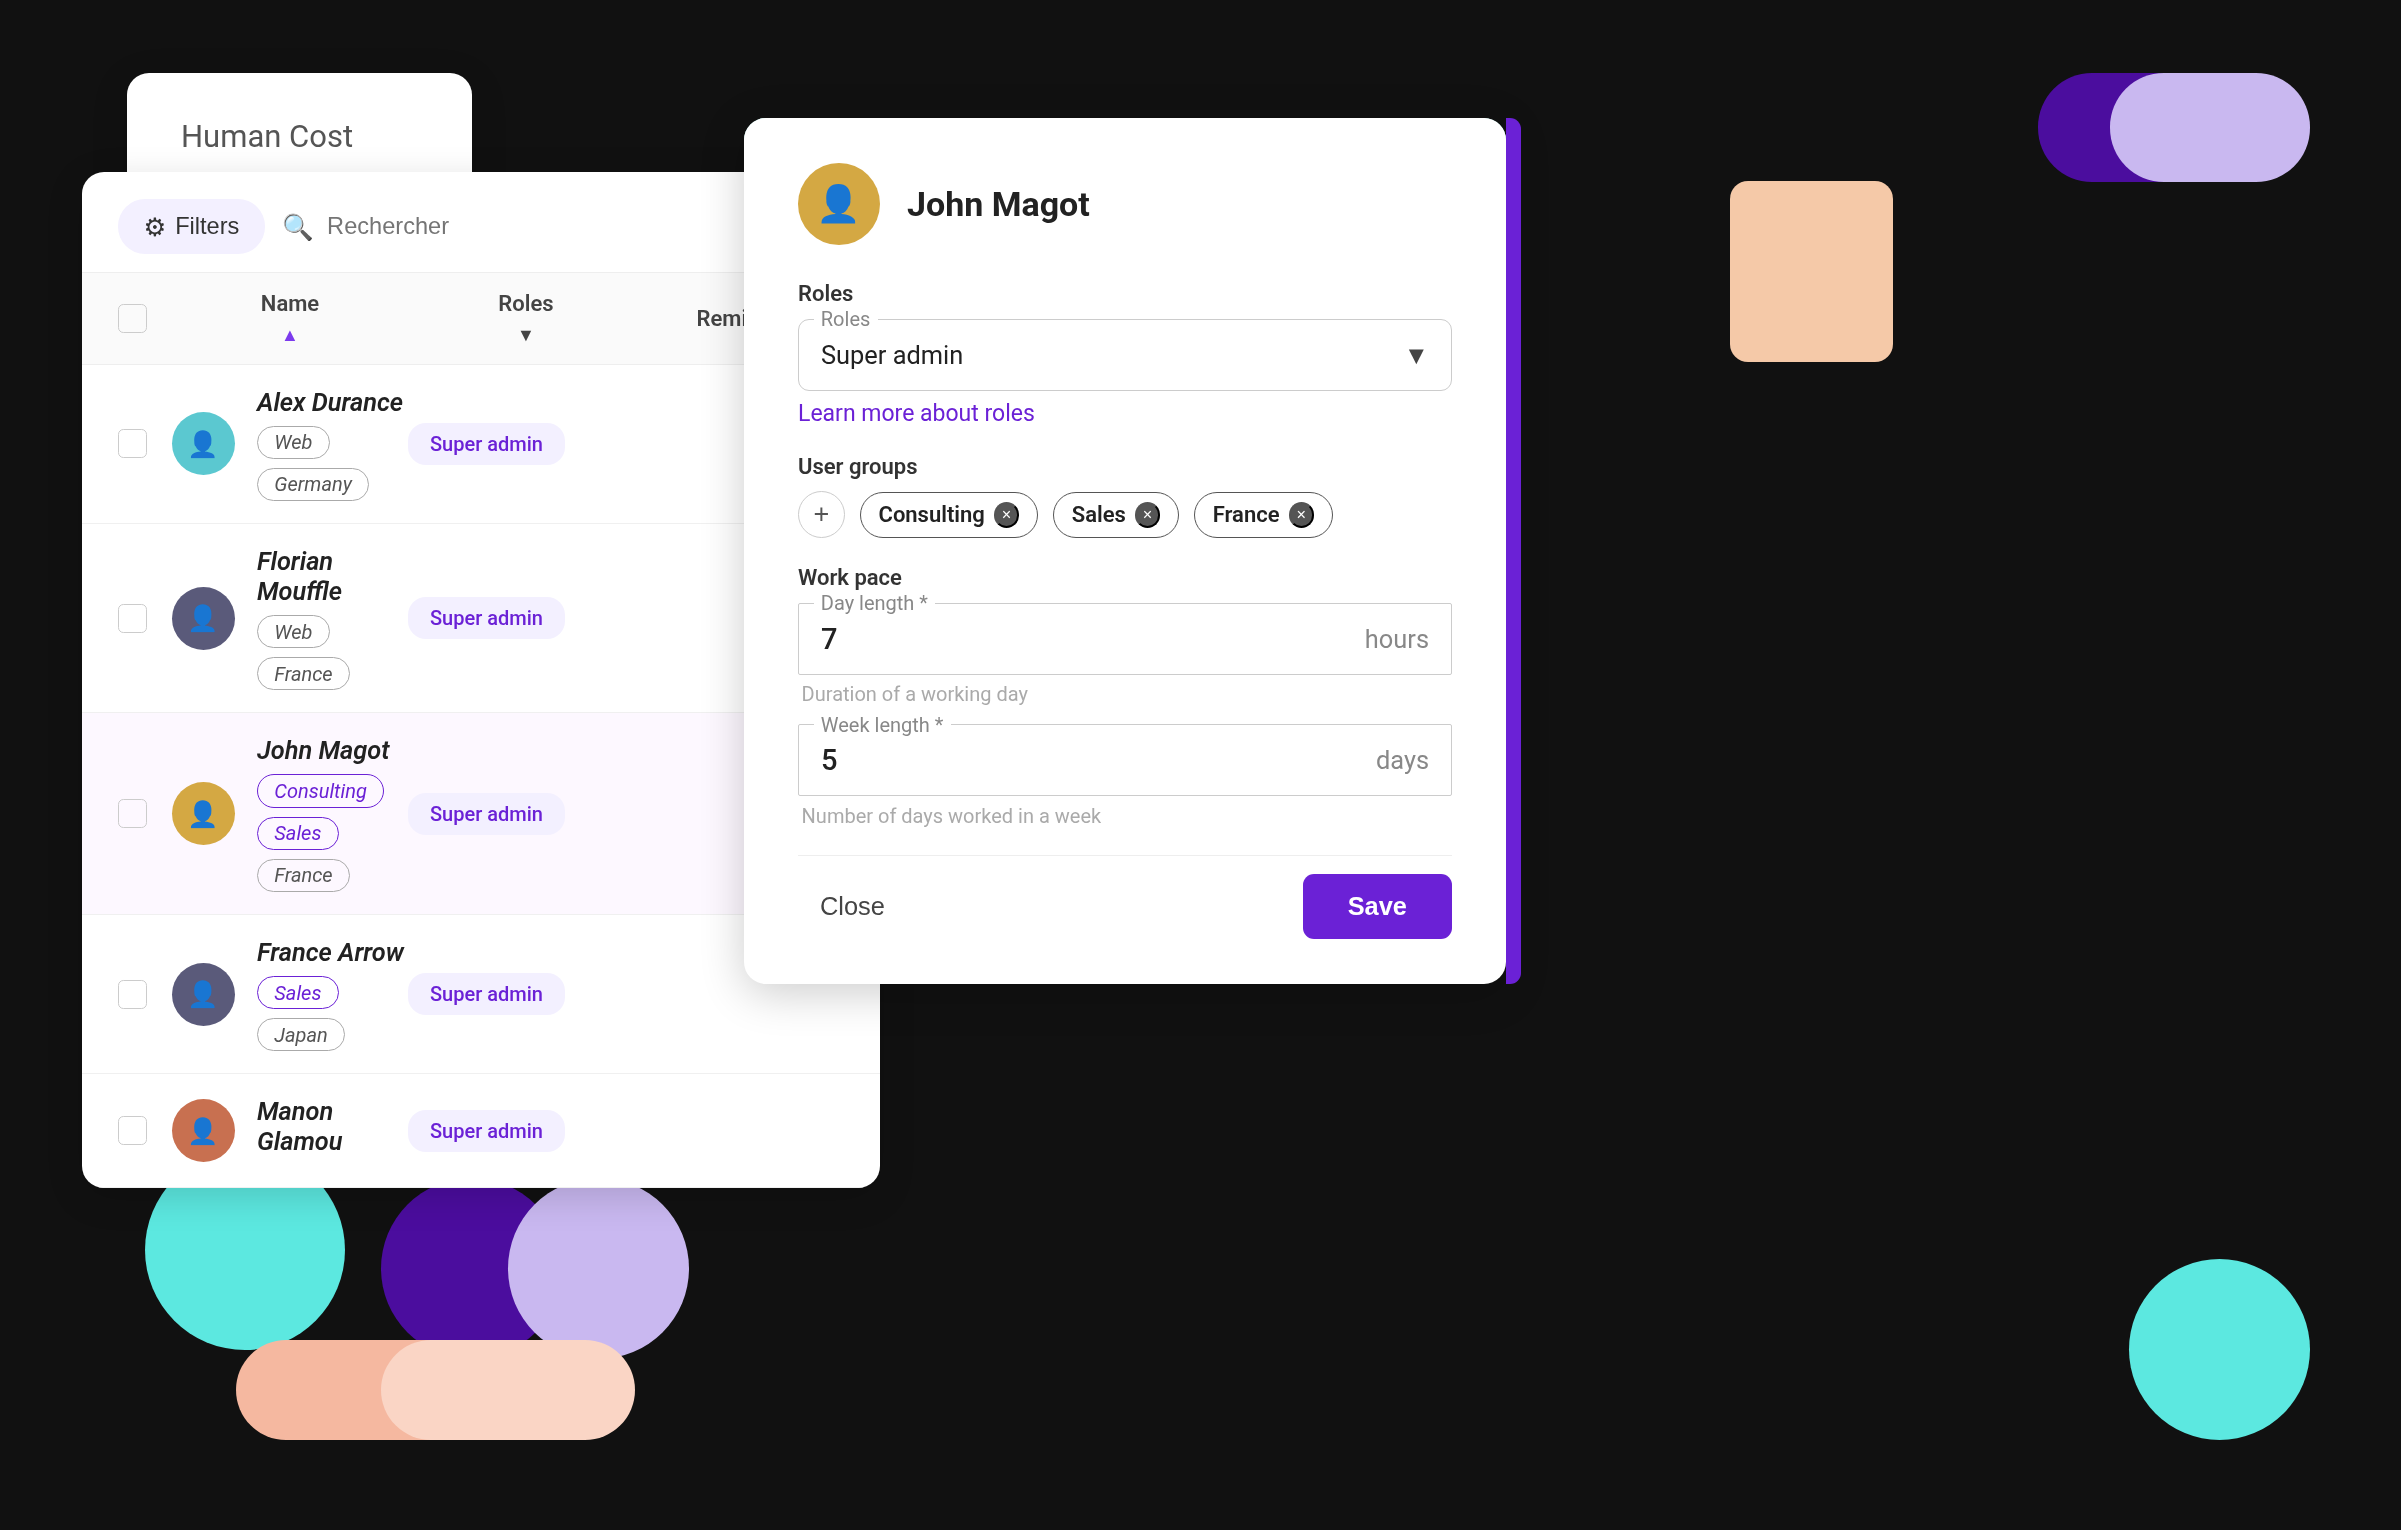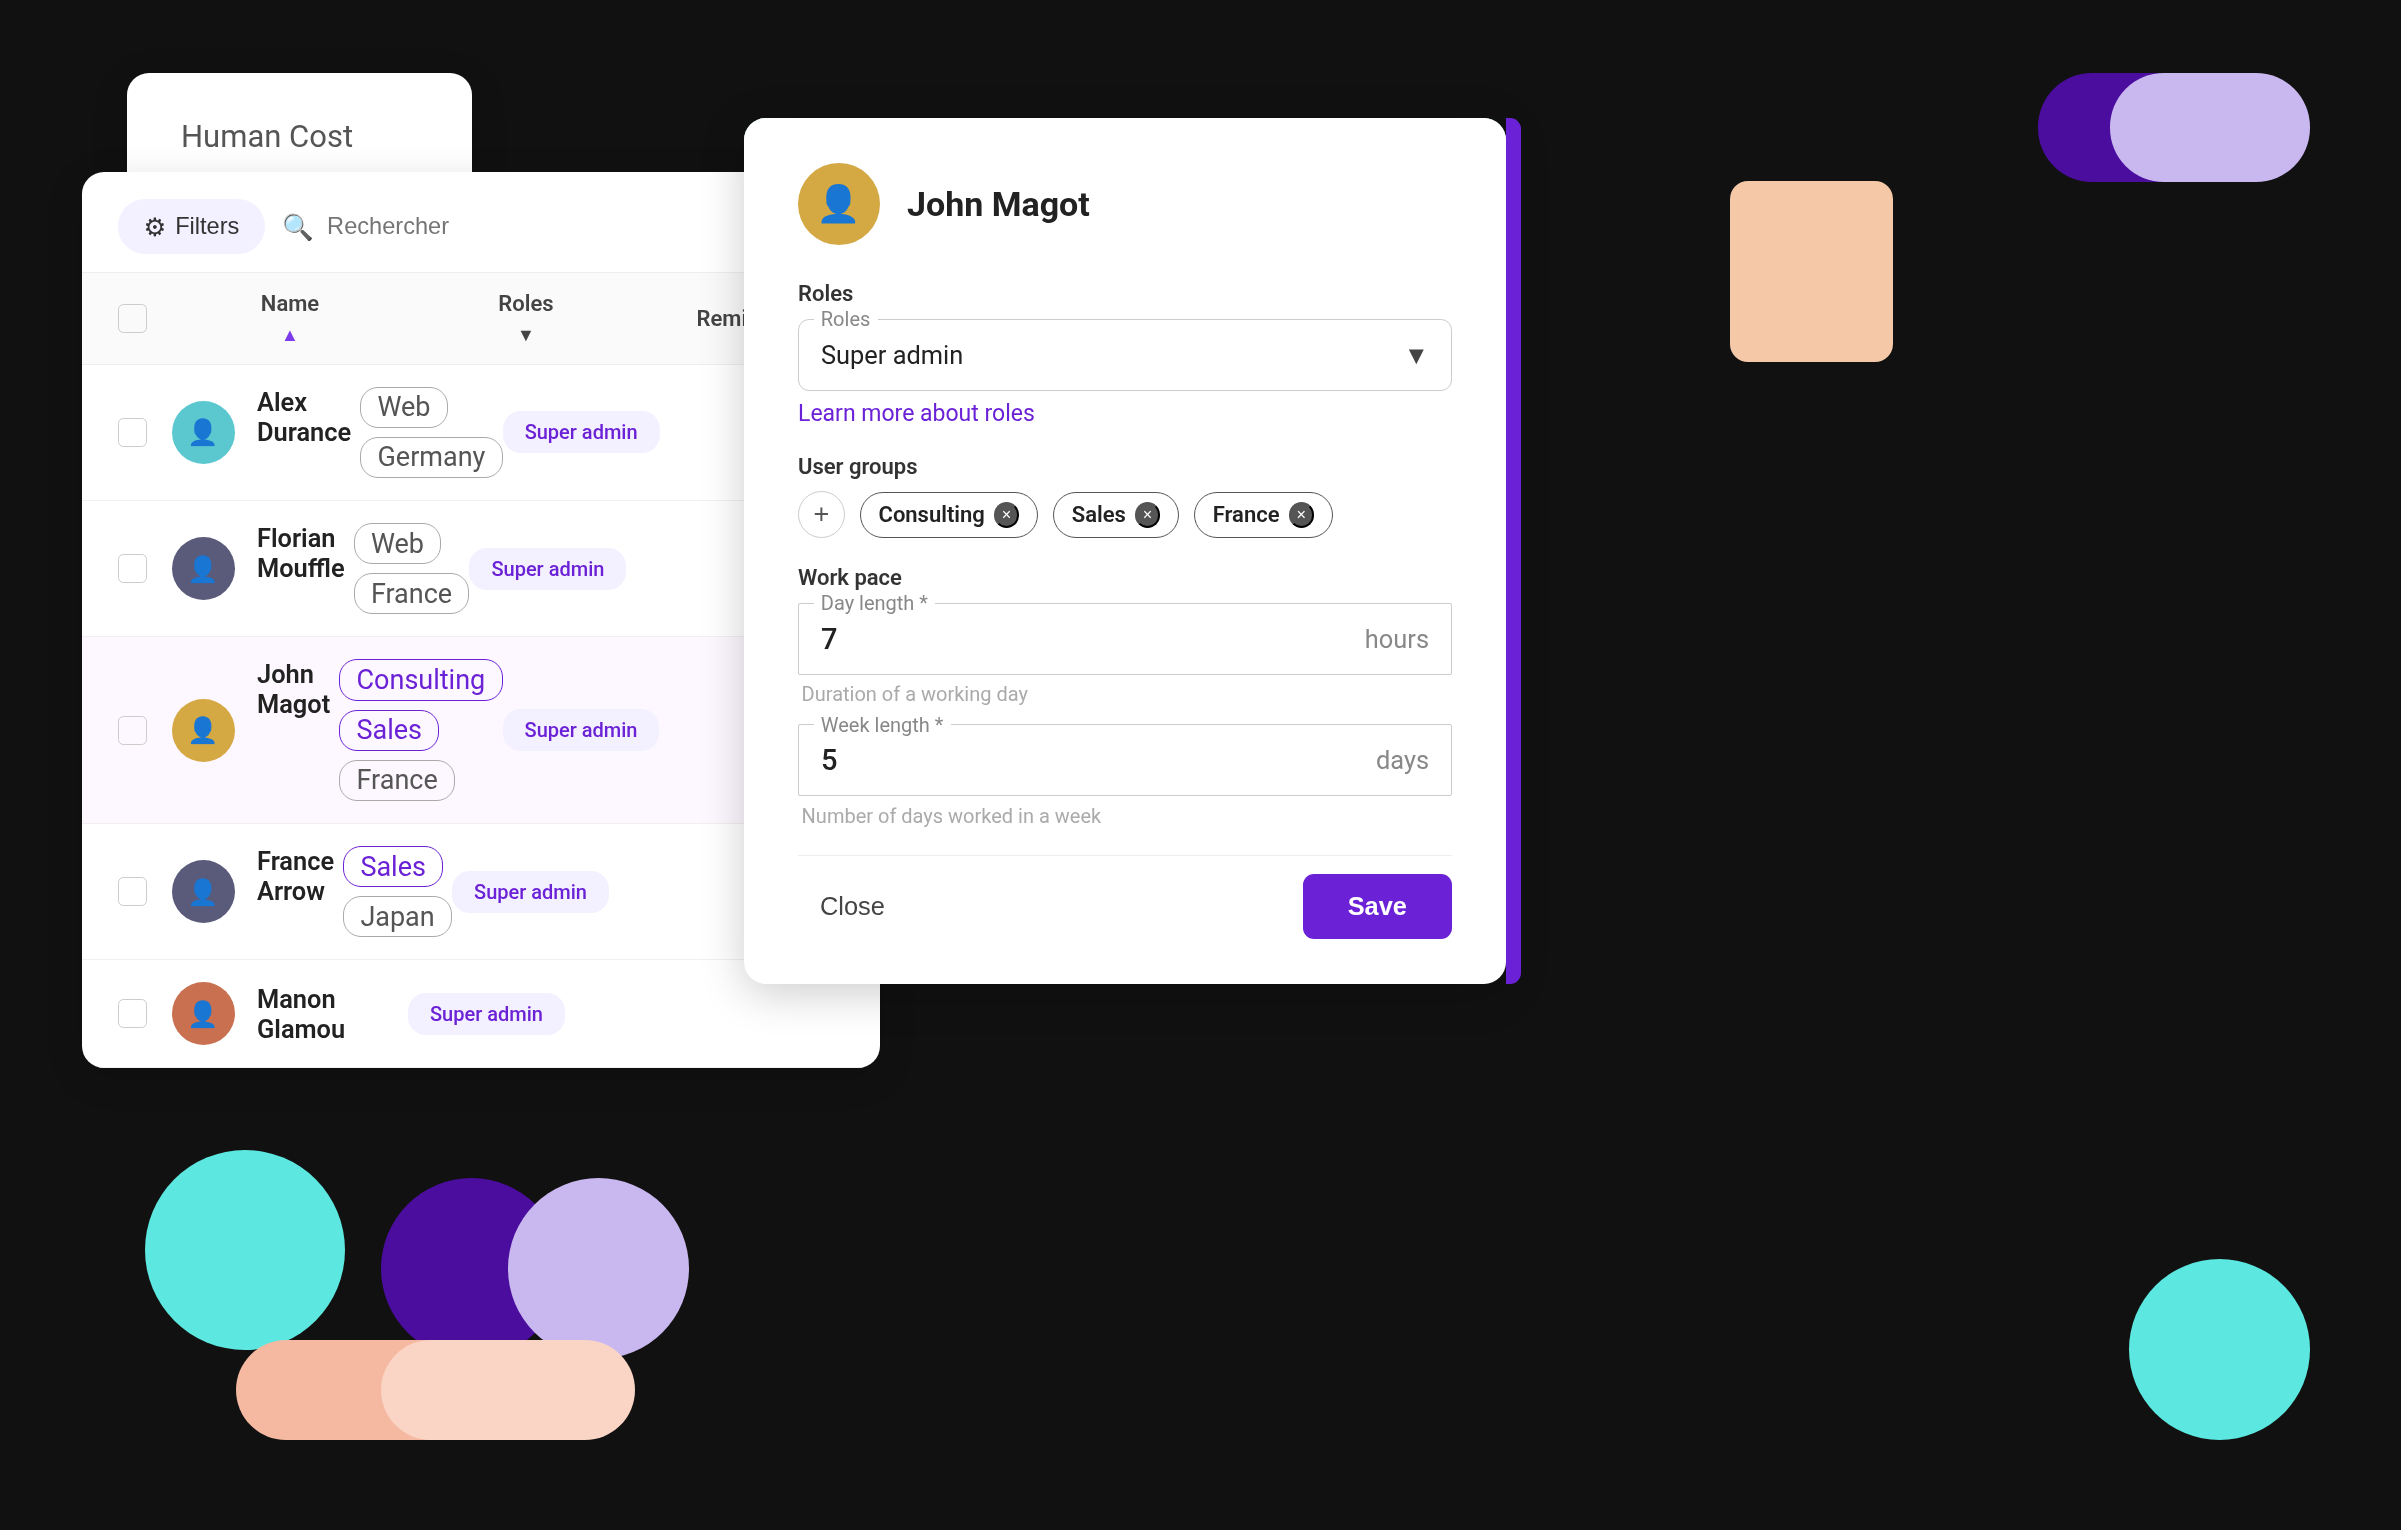--- a/index.html
+++ b/index.html
@@ -187,38 +187,39 @@
       background: #ddd;
       display: flex;
       align-items: center;
       justify-content: center;
       font-size: 25.4px;
       overflow: hidden;
       flex-shrink: 0;
     }
     .user-info {
       display: flex;
-      flex-direction: row;
+      flex-direction: column;
       gap: 9px;
+      font-style: italic;
     }
     .user-name {
       font-size: 25.4px;
       font-weight: 600;
       color: #222;
     }
     .tags {
       display: flex;
       gap: 9px;
       flex-wrap: wrap;
     }
     .tag {
       border: 1.4px solid #ccc;
       border-radius: 18px;
       padding: 3.6px 16.3px;
-      font-size: 27px;
+      font-size: 20px;
       color: #555;
     }
     .tag.consulting { border-color: #6b21d6; color: #6b21d6; }
     .tag.sales { border-color: #6b21d6; color: #6b21d6; }
     .tag.web { border-color: #aaa; color: #555; }
     .tag.france { border-color: #aaa; color: #555; }
     .tag.germany { border-color: #aaa; color: #555; }
     .tag.japan { border-color: #aaa; color: #555; }
 
     .role-badge {

